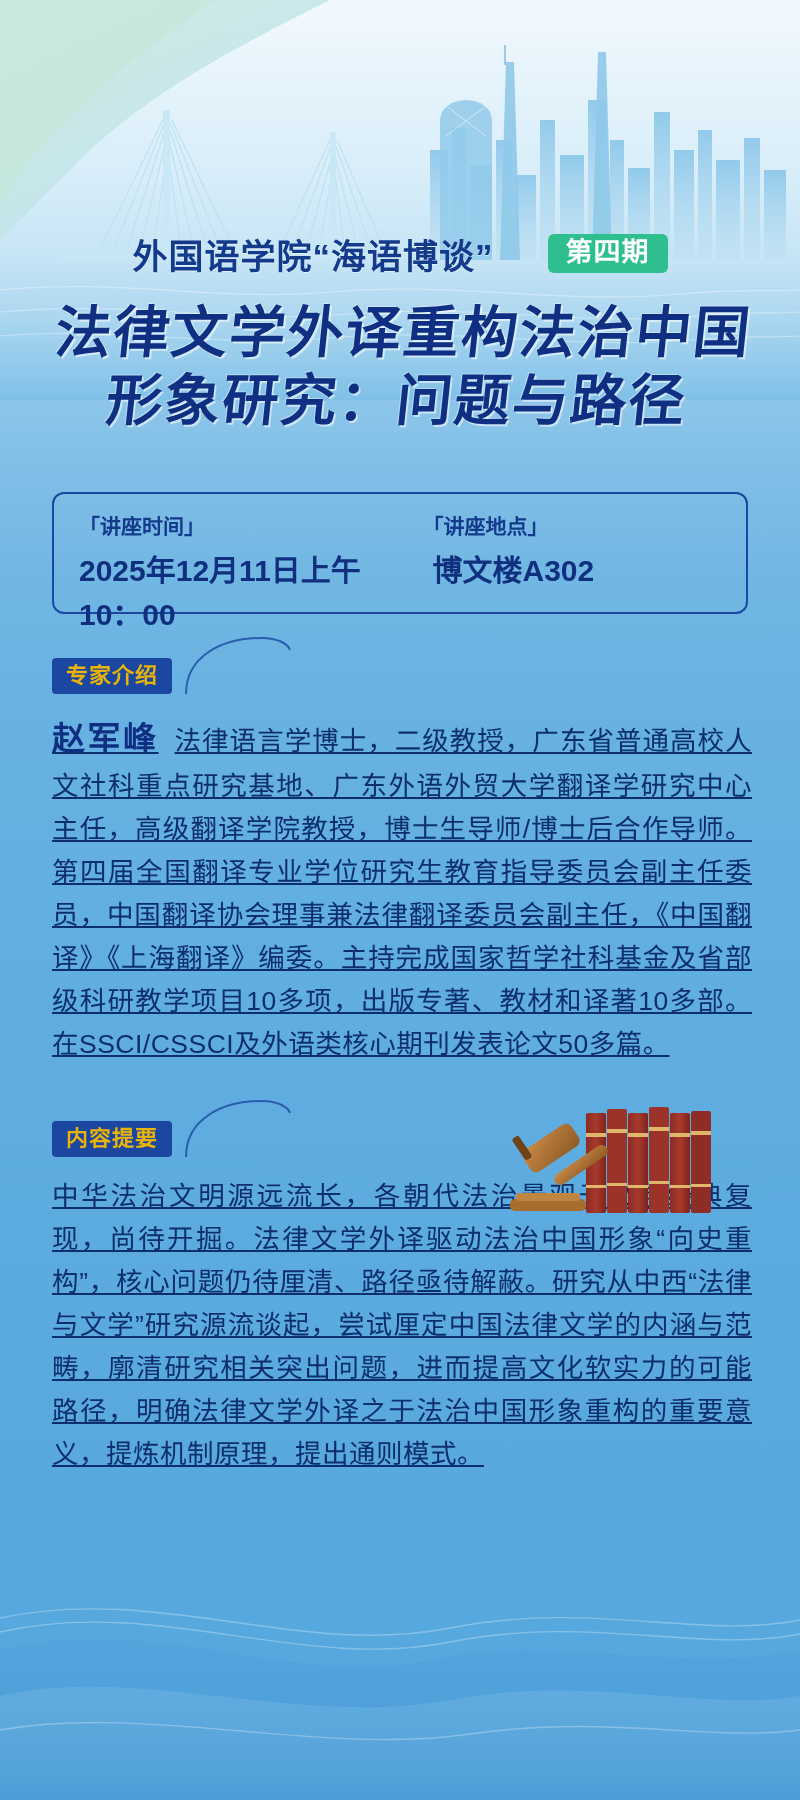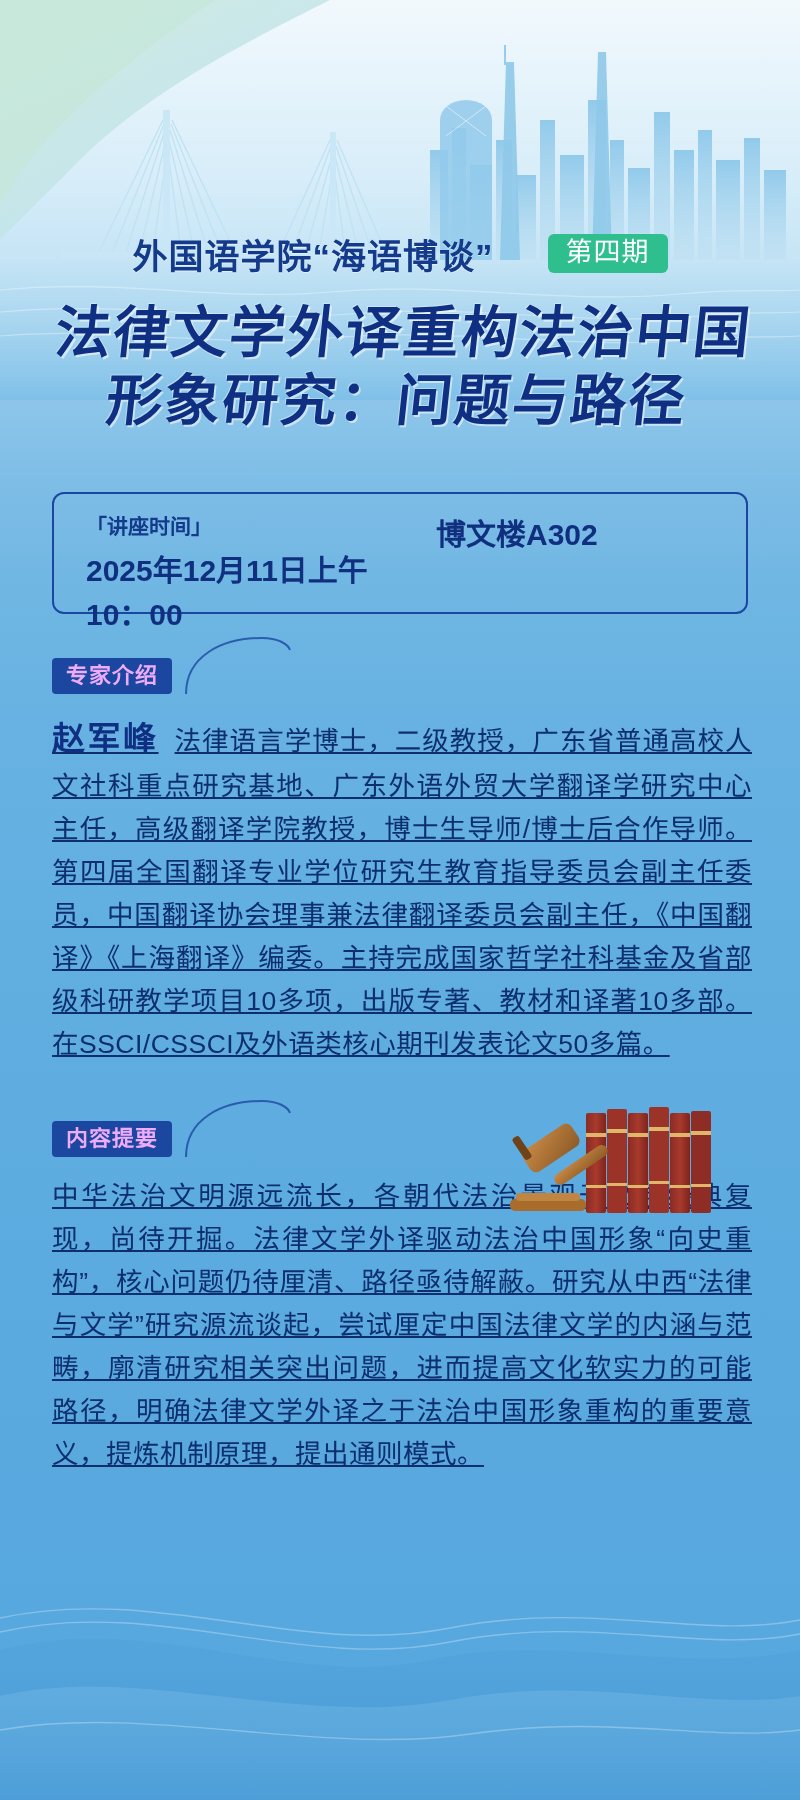--- a/index.html
+++ b/index.html
@@ -59,21 +59,21 @@
     font-weight: bold;
     color: #143a8c;
     letter-spacing: 1px;
     font-family: "Liberation Sans", "DejaVu Sans", sans-serif;
     text-shadow: 0 1px 0 rgba(255,255,255,0.5);
   }
   .series-badge {
     background: #2fbf8f;
     color: #ffffff;
     font-size: 27px;
-    font-weight: normal;
+    font-weight: bold;
     padding: 5px 18px 7px 18px;
     border-radius: 6px;
     letter-spacing: 1px;
     line-height: 1;
     margin-left: 32px;
   }
   .main-title {
     margin-top: 20px;
     font-size: 56px;
     line-height: 1.22;
@@ -94,21 +94,21 @@
     border: 2px solid #1b47a0;
     border-radius: 12px;
     box-sizing: border-box;
   }
   .infobox .cols {
     display: flex;
     height: 100%;
   }
   .info-col {
     flex: 1;
-    padding: 16px 0 0 32px;
+    padding: 16px 0 0 25px;
     box-sizing: border-box;
   }
   .info-col.right { padding-left: 20px; }
   .info-label {
     font-size: 21px;
     color: #143a8c;
     font-weight: bold;
     margin-bottom: 6px;
   }
   .info-value {
@@ -126,21 +126,21 @@
     width: 700px;
   }
   .sec-head {
     position: relative;
     height: 40px;
   }
   .sec-tag {
     position: absolute;
     left: 0; top: 0;
     background: #1b47a0;
-    color: #f0abfc;
+    color: #eab308;
     font-size: 22px;
     font-weight: bold;
     padding: 7px 14px;
     border-radius: 4px;
     letter-spacing: 1px;
     line-height: 1;
   }
   .sec-arc {
     position: absolute;
     left: 130px;
@@ -293,20 +293,21 @@
     </div>
   </div>
 
   <div class="infobox">
     <div class="cols">
       <div class="info-col">
         <div class="info-label">「讲座时间」</div>
         <div class="info-value">2025年12月11日上午10：00</div>
       </div>
       <div class="info-col right">
+        <div class="info-label">「讲座地点」</div>
         <div class="info-value">博文楼A302</div>
       </div>
     </div>
   </div>
 
   <div class="section" style="top:658px;">
     <div class="sec-head">
       <span class="sec-tag">专家介绍</span>
       <svg class="sec-arc" viewBox="0 0 110 62" xmlns="http://www.w3.org/2000/svg">
         <path d="M4,58 C4,20 40,2 80,2 C96,2 106,8 108,14" fill="none" stroke="#1b47a0" stroke-width="2" opacity="0.8"></path>

